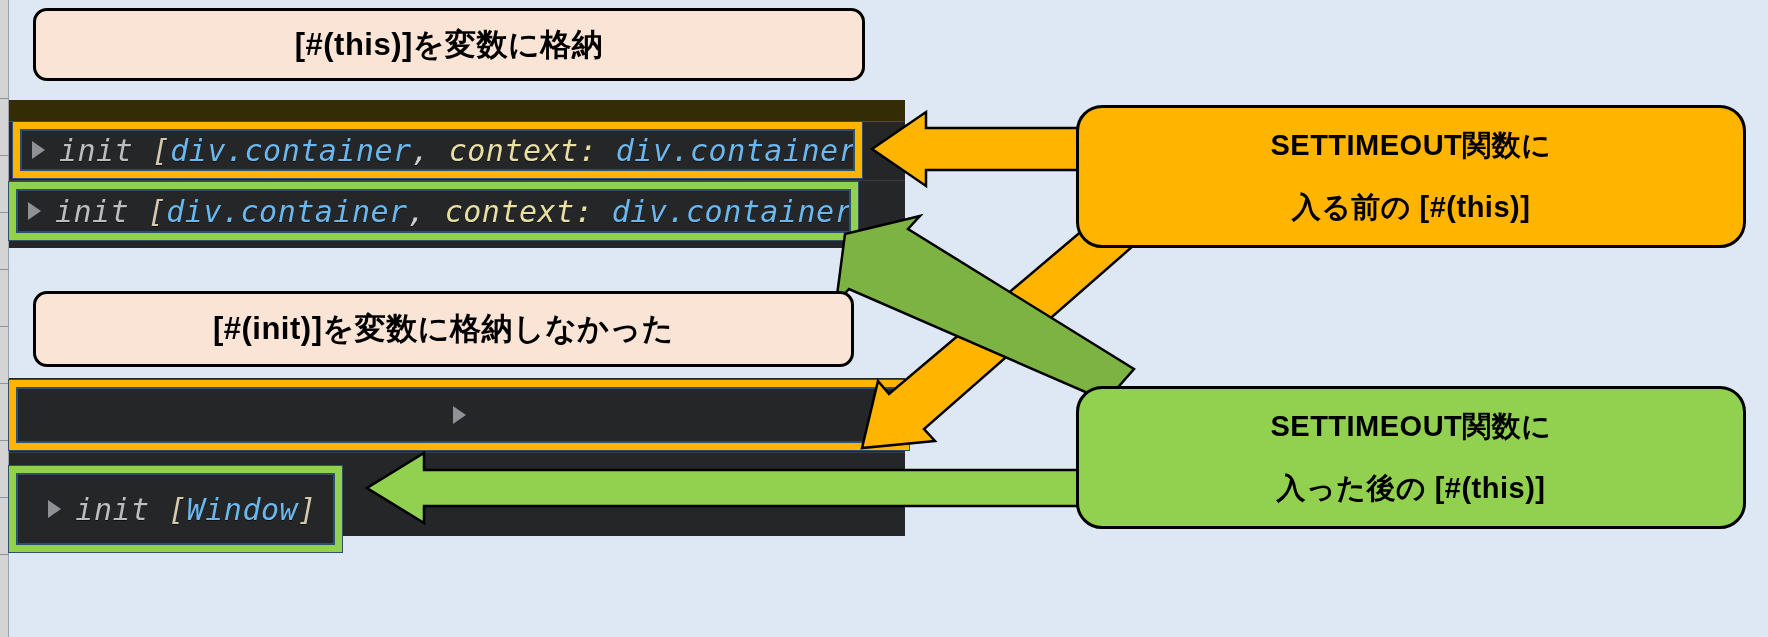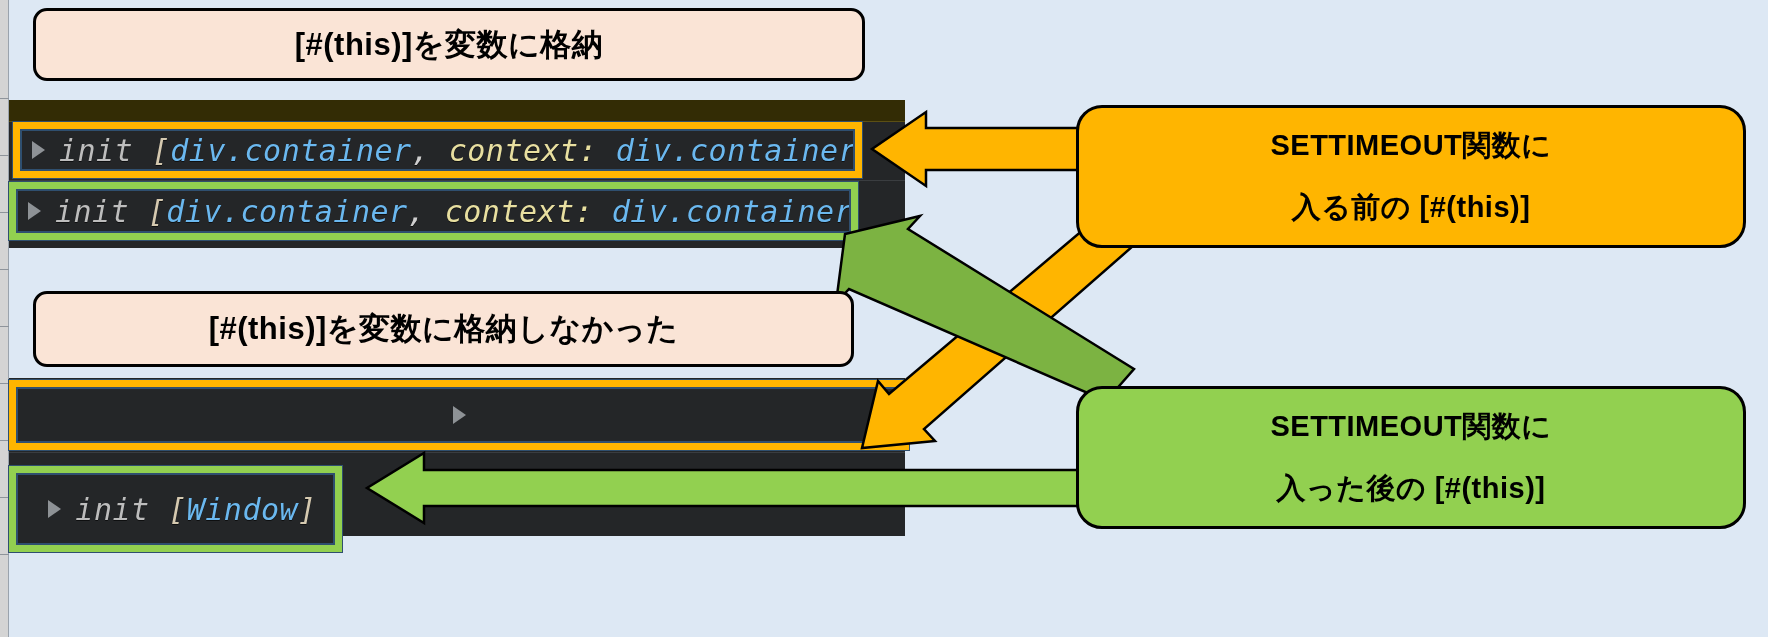--- a/index.html
+++ b/index.html
@@ -231,21 +231,21 @@
     <g>
       <path d="M 1078,470 L 1078,506 L 424,506 L 424,523 L 367,488 L 424,453 L 424,470 Z" fill="#92d050" stroke="#000000" stroke-width="2.5" stroke-linejoin="miter"></path>
     </g>
   </svg>
 
   <div class="label-box" style="left:33px; top:8px; width:832px; height:73px;">
     <span>[#(this)]を変数に格納</span>
   </div>
 
   <div class="label-box" style="left:33px; top:291px; width:821px; height:76px;">
-    <span>[#(this)]を変数に格納しなかった</span>
+    <span>[#(init)]を変数に格納しなかった</span>
   </div>
 
   <div class="callout orange" style="left:1076px; top:105px; width:670px; height:143px;">
     <span class="line">SETTIMEOUT関数に</span>
     <span class="line">入る前の [#(this)]</span>
   </div>
 
   <div class="callout green" style="left:1076px; top:386px; width:670px; height:143px;">
     <span class="line">SETTIMEOUT関数に</span>
     <span class="line">入った後の [#(this)]</span>

